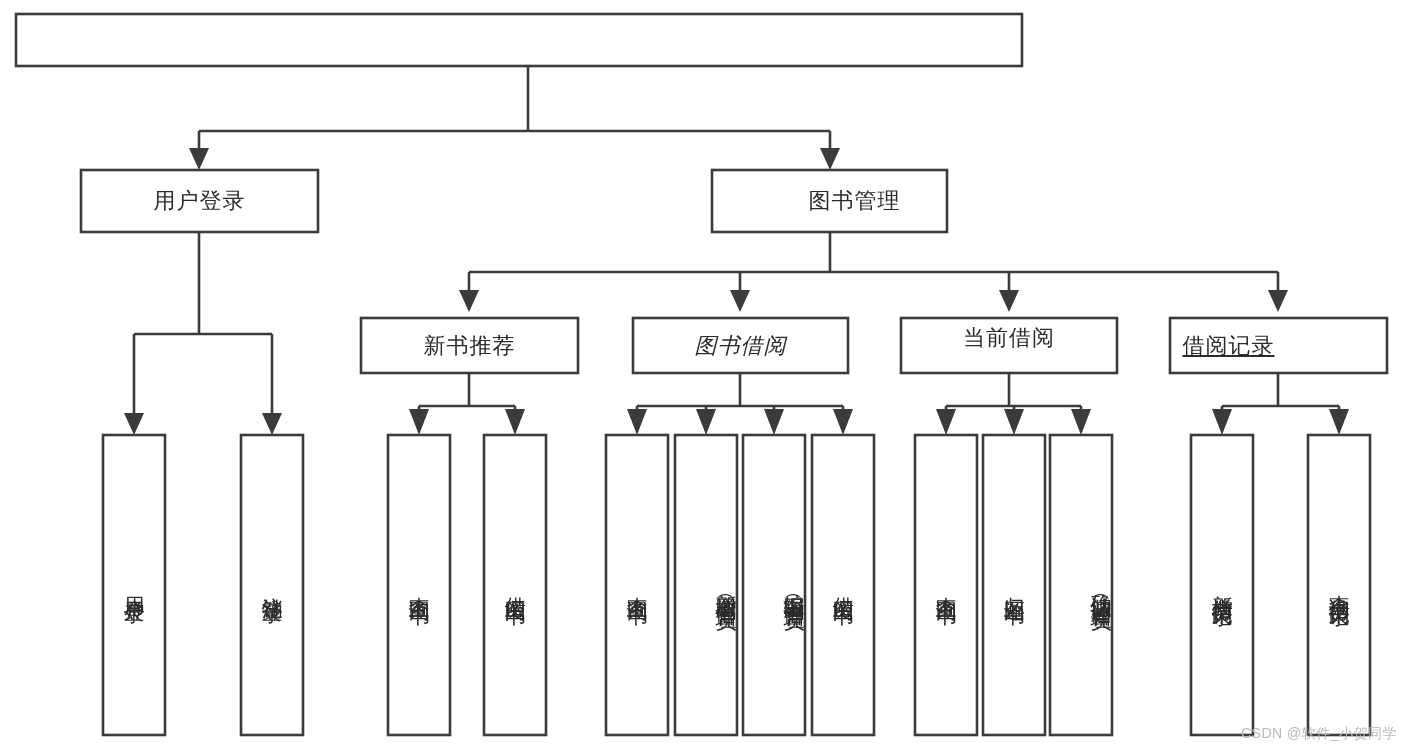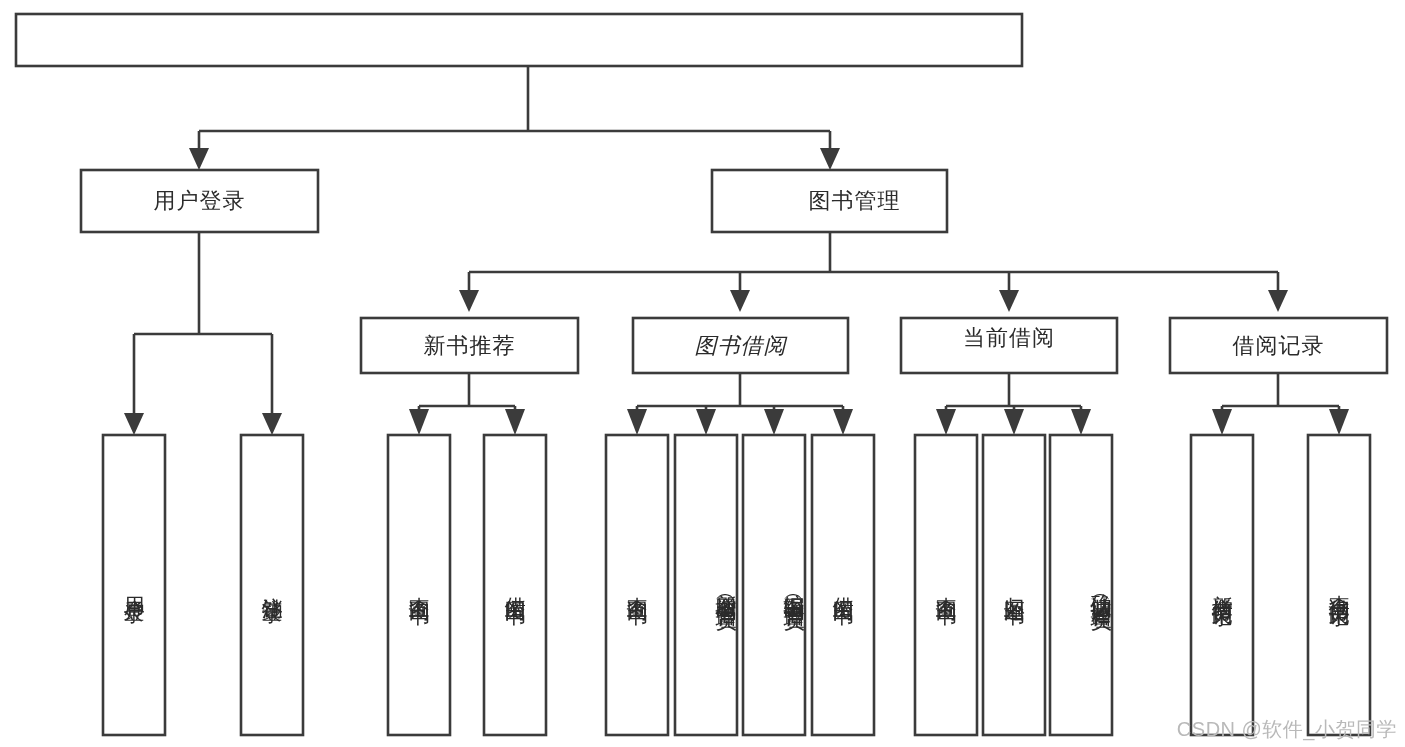--- a/index.html
+++ b/index.html
@@ -66,21 +66,21 @@
     letter-spacing: 1px;
     color: #2b2b2b;
     white-space: nowrap;
     pointer-events: none;
   }
   #watermark {
     position: absolute;
     right: 8px;
     bottom: 4px;
     font-family: "Liberation Sans", "DejaVu Sans", sans-serif;
-    font-size: 20px;
+    font-size: 14px;
     color: #b9b9b9;
     letter-spacing: 0.5px;
     white-space: nowrap;
   }
 </style>
 </head>
 <body>
 
 <div id="diagram-root">
 
@@ -177,21 +177,21 @@
 
   </svg>
 
 
   <div class="hlabel-wrap" style="left:81px; top:170px; width:237px; height:62px;">用户登录</div>
   <div class="hlabel-wrap" style="left:712px; top:170px; width:235px; height:62px;margin-left:25px;">图书管理</div>
 
   <div class="hlabel-wrap" style="left:361px; top:318px; width:217px; height:55px;">新书推荐</div>
   <div class="hlabel-wrap" style="left:633px; top:318px; width:215px; height:55px;font-style:italic;">图书借阅</div>
   <div class="hlabel-wrap" style="left:901px; top:318px; width:216px; height:39px;">当前借阅</div>
-  <div class="hlabel-wrap" style="left:1170px; top:318px; width:217px; height:55px;">借阅记录</div>
+  <div class="hlabel-wrap" style="left:1120px; top:318px; width:217px; height:55px;text-decoration:underline;">借阅记录</div>
 
   <div class="vlabel-wrap" style="left:103px; top:435px; width:62px; height:300px;">用户登录</div>
   <div class="vlabel-wrap" style="left:241px; top:435px; width:62px; height:300px;">注销登录</div>
 
   <div class="vlabel-wrap" style="left:388px; top:435px; width:62px; height:300px;">查询图书</div>
   <div class="vlabel-wrap" style="left:484px; top:435px; width:62px; height:300px;">借阅图书</div>
 
   <div class="vlabel-wrap" style="left:606px; top:435px; width:62px; height:300px;">查询图书</div>
   <div class="vlabel-wrap" style="left:675px; top:435px; width:62px; height:300px; align-items:flex-start; padding-top:6px; box-sizing:border-box;">新增图书（管理员）</div>
   <div class="vlabel-wrap" style="left:743px; top:435px; width:62px; height:300px; align-items:flex-start; padding-top:6px; box-sizing:border-box;">编辑图书（管理员）</div>

